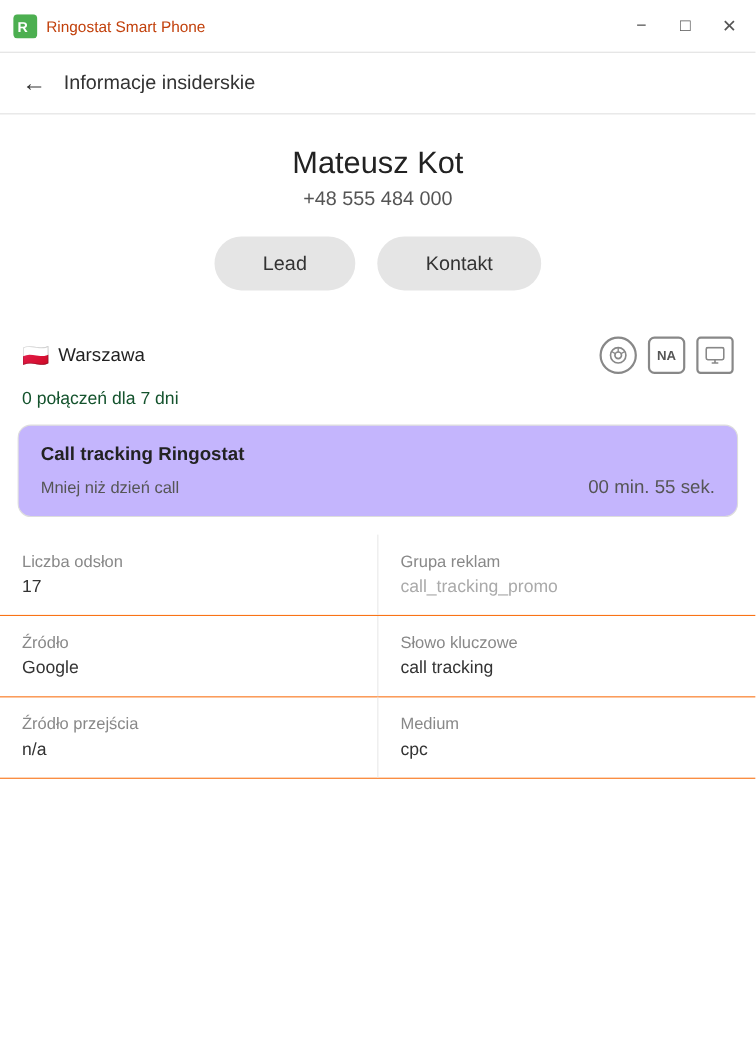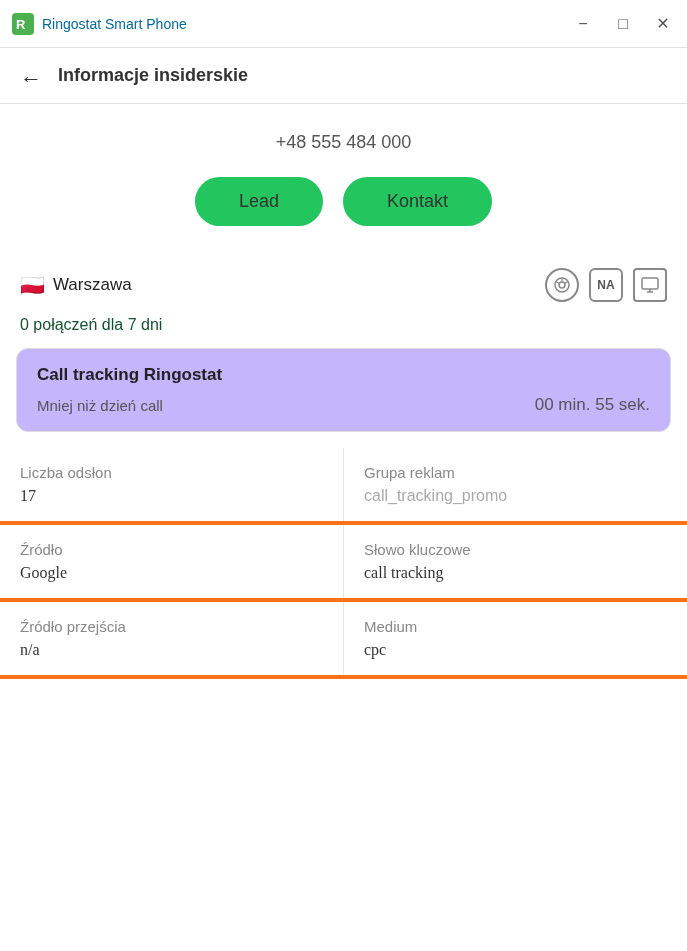--- a/index.html
+++ b/index.html
@@ -34,21 +34,21 @@
       gap: 8px;
     }
 
     .app-logo {
       width: 22px;
       height: 22px;
     }
 
     .app-title {
       font-size: 14px;
-      color: #0369a1;
+      color: #c2410c;
     }
 
     .title-bar-controls {
       display: flex;
       gap: 16px;
       align-items: center;
     }
 
     .win-btn {
       background: none;
@@ -76,21 +76,21 @@
       font-size: 22px;
       color: #333;
       cursor: pointer;
       margin-right: 16px;
       background: none;
       border: none;
     }
 
     .sub-header-title {
       font-size: 18px;
-      font-weight: 700;
+      font-weight: 400;
       color: #333;
     }
 
     
     .main-content {
       padding: 0;
       overflow-y: auto;
       height: calc(951px - 48px - 56px);
     }
 
@@ -120,21 +120,21 @@
       margin-bottom: 8px;
     }
 
     .action-btn {
       padding: 14px 44px;
       border-radius: 50px;
       border: none;
       font-size: 18px;
       font-weight: 500;
       cursor: pointer;
-      background: #22c55e;
+      background: #e5e5e5;
       color: #333;
     }
 
     
     .info-row {
       display: flex;
       align-items: center;
       justify-content: space-between;
       padding: 10px 20px;
       margin-top: 4px;
@@ -236,21 +236,21 @@
       color: #555;
     }
 
     
     .stats-section {
       padding: 0 0;
     }
 
     .stats-row {
       display: flex;
-      border-bottom: 4px solid #f97316;
+      border-bottom: 1px solid #f97316;
     }
 
     .stat-col {
       flex: 1;
       padding: 16px 20px;
     }
 
     .stat-col:first-child {
       border-right: 1px solid #e8e8e8;
     }
@@ -258,21 +258,20 @@
     .stat-label {
       font-size: 15px;
       color: #888;
       margin-bottom: 6px;
     }
 
     .stat-value {
       font-size: 16px;
       color: #333;
       font-weight: 400;
-      font-family: Liberation Serif, serif;
     }
 
     .stat-value-muted {
       font-size: 16px;
       color: #aaa;
     }
   </style>
 </head>
 <body>
 
@@ -293,20 +292,21 @@
 </div>
 
 <div class="sub-header">
   <button class="back-arrow">←</button>
   <span class="sub-header-title">Informacje insiderskie</span>
 </div>
 
 <div class="main-content">
 
   <div class="contact-section">
+    <div class="contact-name">Mateusz Kot</div>
     <div class="contact-phone">+48 555 484 000</div>
     <div class="action-buttons">
       <button class="action-btn">Lead</button>
       <button class="action-btn">Kontakt</button>
     </div>
   </div>
 
   <div class="info-row">
     <div class="city-info">
       <span class="flag-icon">🇵🇱</span>

